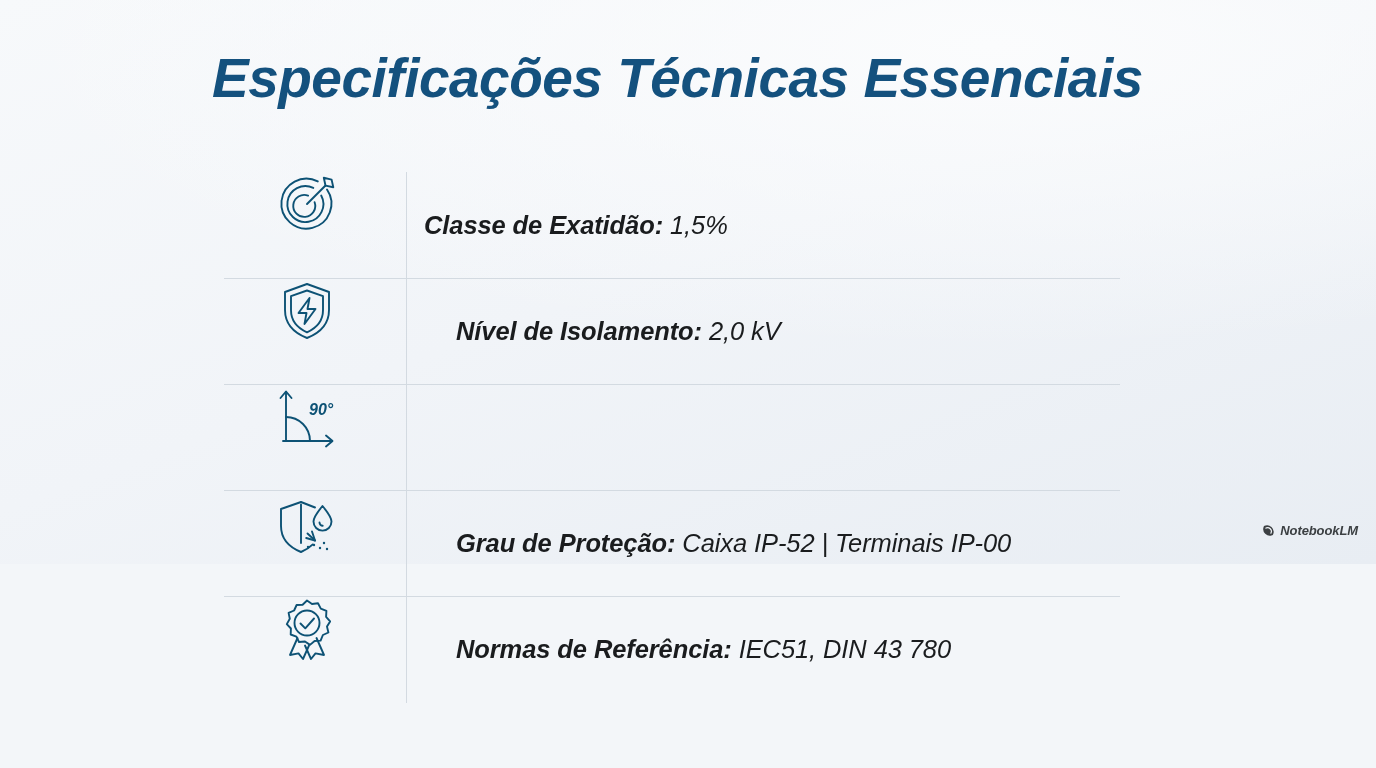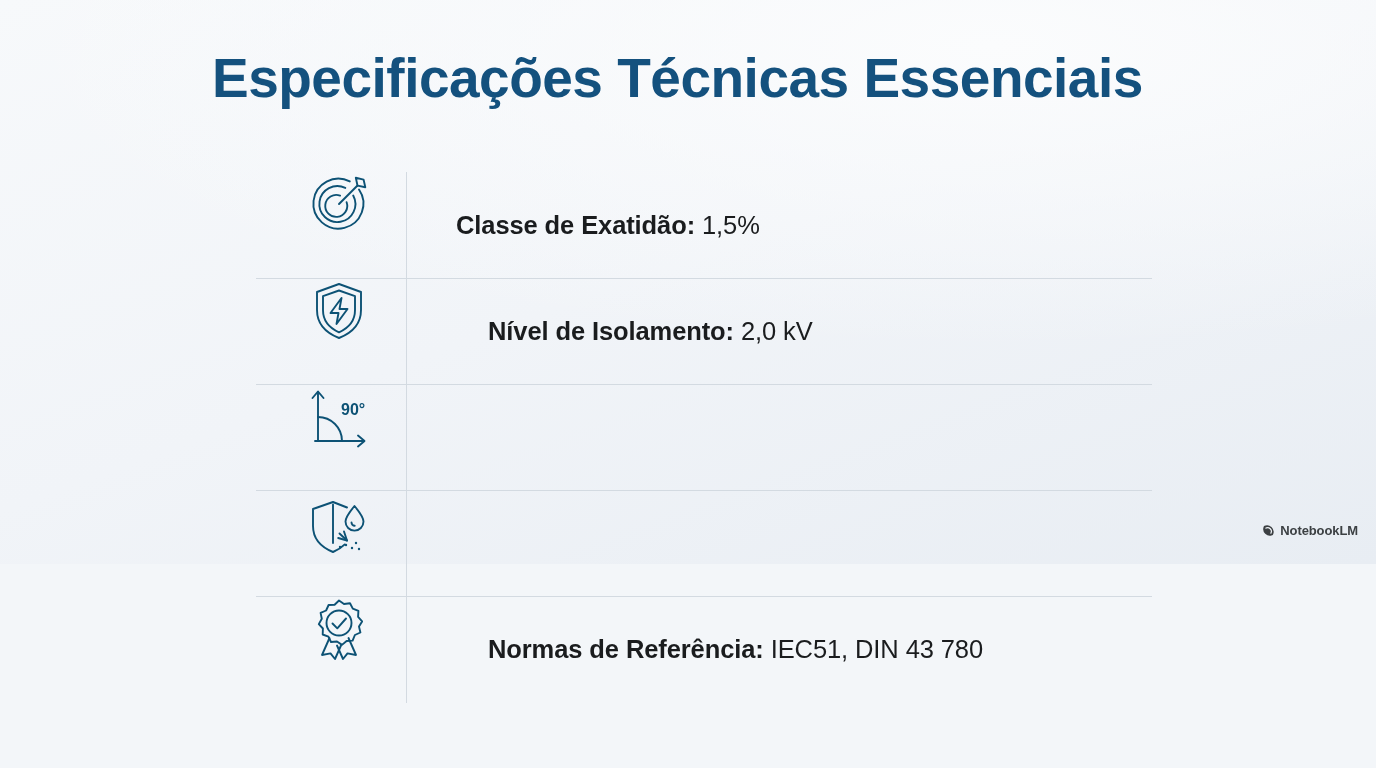--- a/index.html
+++ b/index.html
@@ -14,39 +14,40 @@
     background: #f3f6f9;
   }
   .slide {
     position: relative;
     width: 1376px;
     height: 564px;
     background:
       radial-gradient(ellipse 120% 90% at 72% 8%, #fbfcfd 0%, rgba(251,252,253,0) 60%),
       linear-gradient(160deg, #f7f9fb 0%, #f1f4f8 48%, #e8edf3 100%);
     box-sizing: border-box;
+    font-style: italic;
   }
 
   
   .title {
     position: absolute;
     left: 212px;
     top: 48px;
     font-size: 55px;
     line-height: 1.12;
     font-weight: 700;
     letter-spacing: -0.5px;
     color: #14517e;
     white-space: nowrap;
   }
 
   
   .spec-table {
     position: absolute;
-    left: 256px;
+    left: 224px;
     top: 172px;
     width: 896px;
   }
   .spec-row {
     position: relative;
     display: flex;
     align-items: center;
     height: 106px;
     box-sizing: border-box;
   }
@@ -191,20 +192,24 @@
           <path d="M44.5 31.5a3.2 3.2 0 0 0 3.2 3.2"></path>
           <path d="M32.5 42.5 40 49.5"></path>
           <path d="M37 40.5 40 49.5l-8.8-2.5"></path>
           <circle class="solid" cx="33" cy="56" r="1.2" stroke="none"></circle>
           <circle class="solid" cx="39" cy="54" r="1.2" stroke="none"></circle>
           <circle class="solid" cx="45" cy="57" r="1.2" stroke="none"></circle>
           <circle class="solid" cx="49" cy="52" r="1.2" stroke="none"></circle>
           <circle class="solid" cx="52" cy="58" r="1.2" stroke="none"></circle>
         </svg>
       </div>
+      <div class="text-cell">
+        <span class="lbl">Grau de Proteção:</span>
+        <span class="val">Caixa IP-52 | Terminais IP-00</span>
+      </div>
     </div>
 
     <div class="spec-row">
       <div class="icon-cell">
         <svg viewBox="0 0 64 64">
           <path d="M32 3.5 37 7l6-.8 2.8 5.4 5.6 2.3-.3 6 4 4.5-3.1 5.2 1.4 5.9-5.5 2.5-2.3 5.6-6 .4-4.6 3.9-5-3.4-6 .5-2.6-5.4-5.7-2.1.2-6-4.1-4.4 3-5.3-1.2-5.9 5.5-2.4 2.5-5.5 6-.3Z"></path>
           <circle cx="32" cy="26" r="12.5"></circle>
           <path d="M25.5 26.5 30.3 31.3 39 21.5"></path>
           <path d="M22.5 41 15 58l8.5-1.6 4.5 5.6 6-13.5"></path>
           <path d="M41.5 41 49 58l-8.5-1.6L36 62l-6-13.5"></path>

